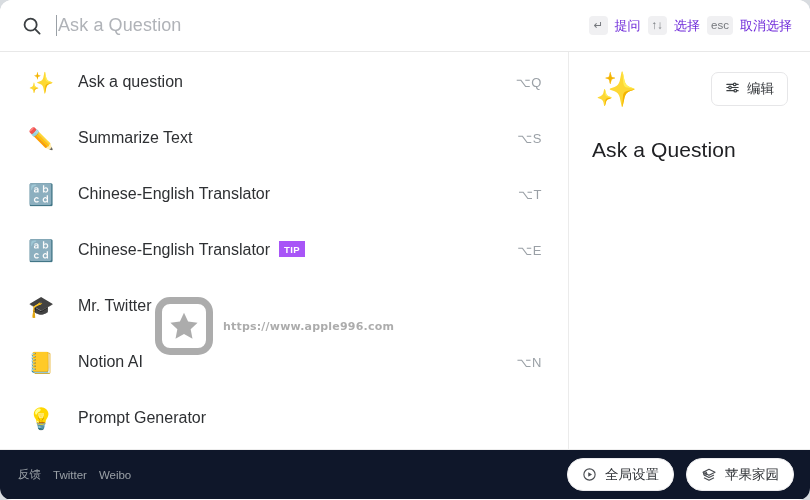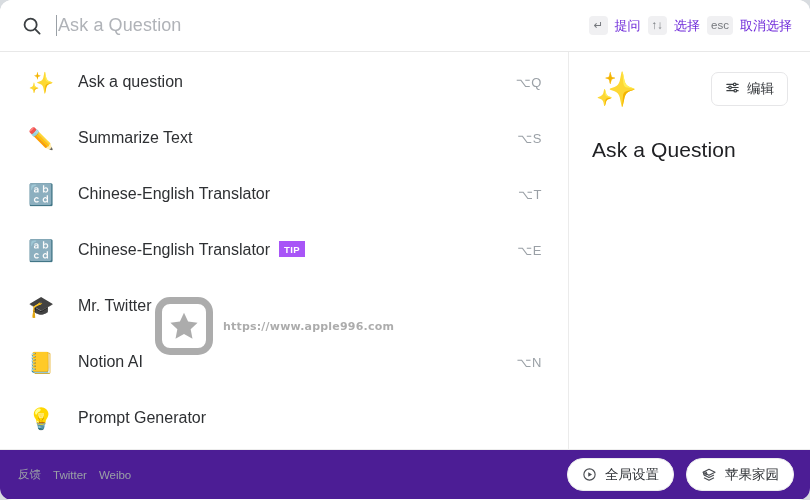--- a/index.html
+++ b/index.html
@@ -191,21 +191,21 @@
 
   
   .footer {
     height: 50px;
     border-top: 1px solid #ededed;
     display: flex;
     align-items: center;
     justify-content: space-between;
     padding: 0 16px 0 18px;
     box-sizing: border-box;
-    background: #4c1d95;
+    background: #0f172a;
   }
   .footer-links {
     display: flex;
     align-items: center;
     gap: 12px;
   }
   .footer-link {
     font-size: 11.5px;
     color: #9aa0a6;
   }

